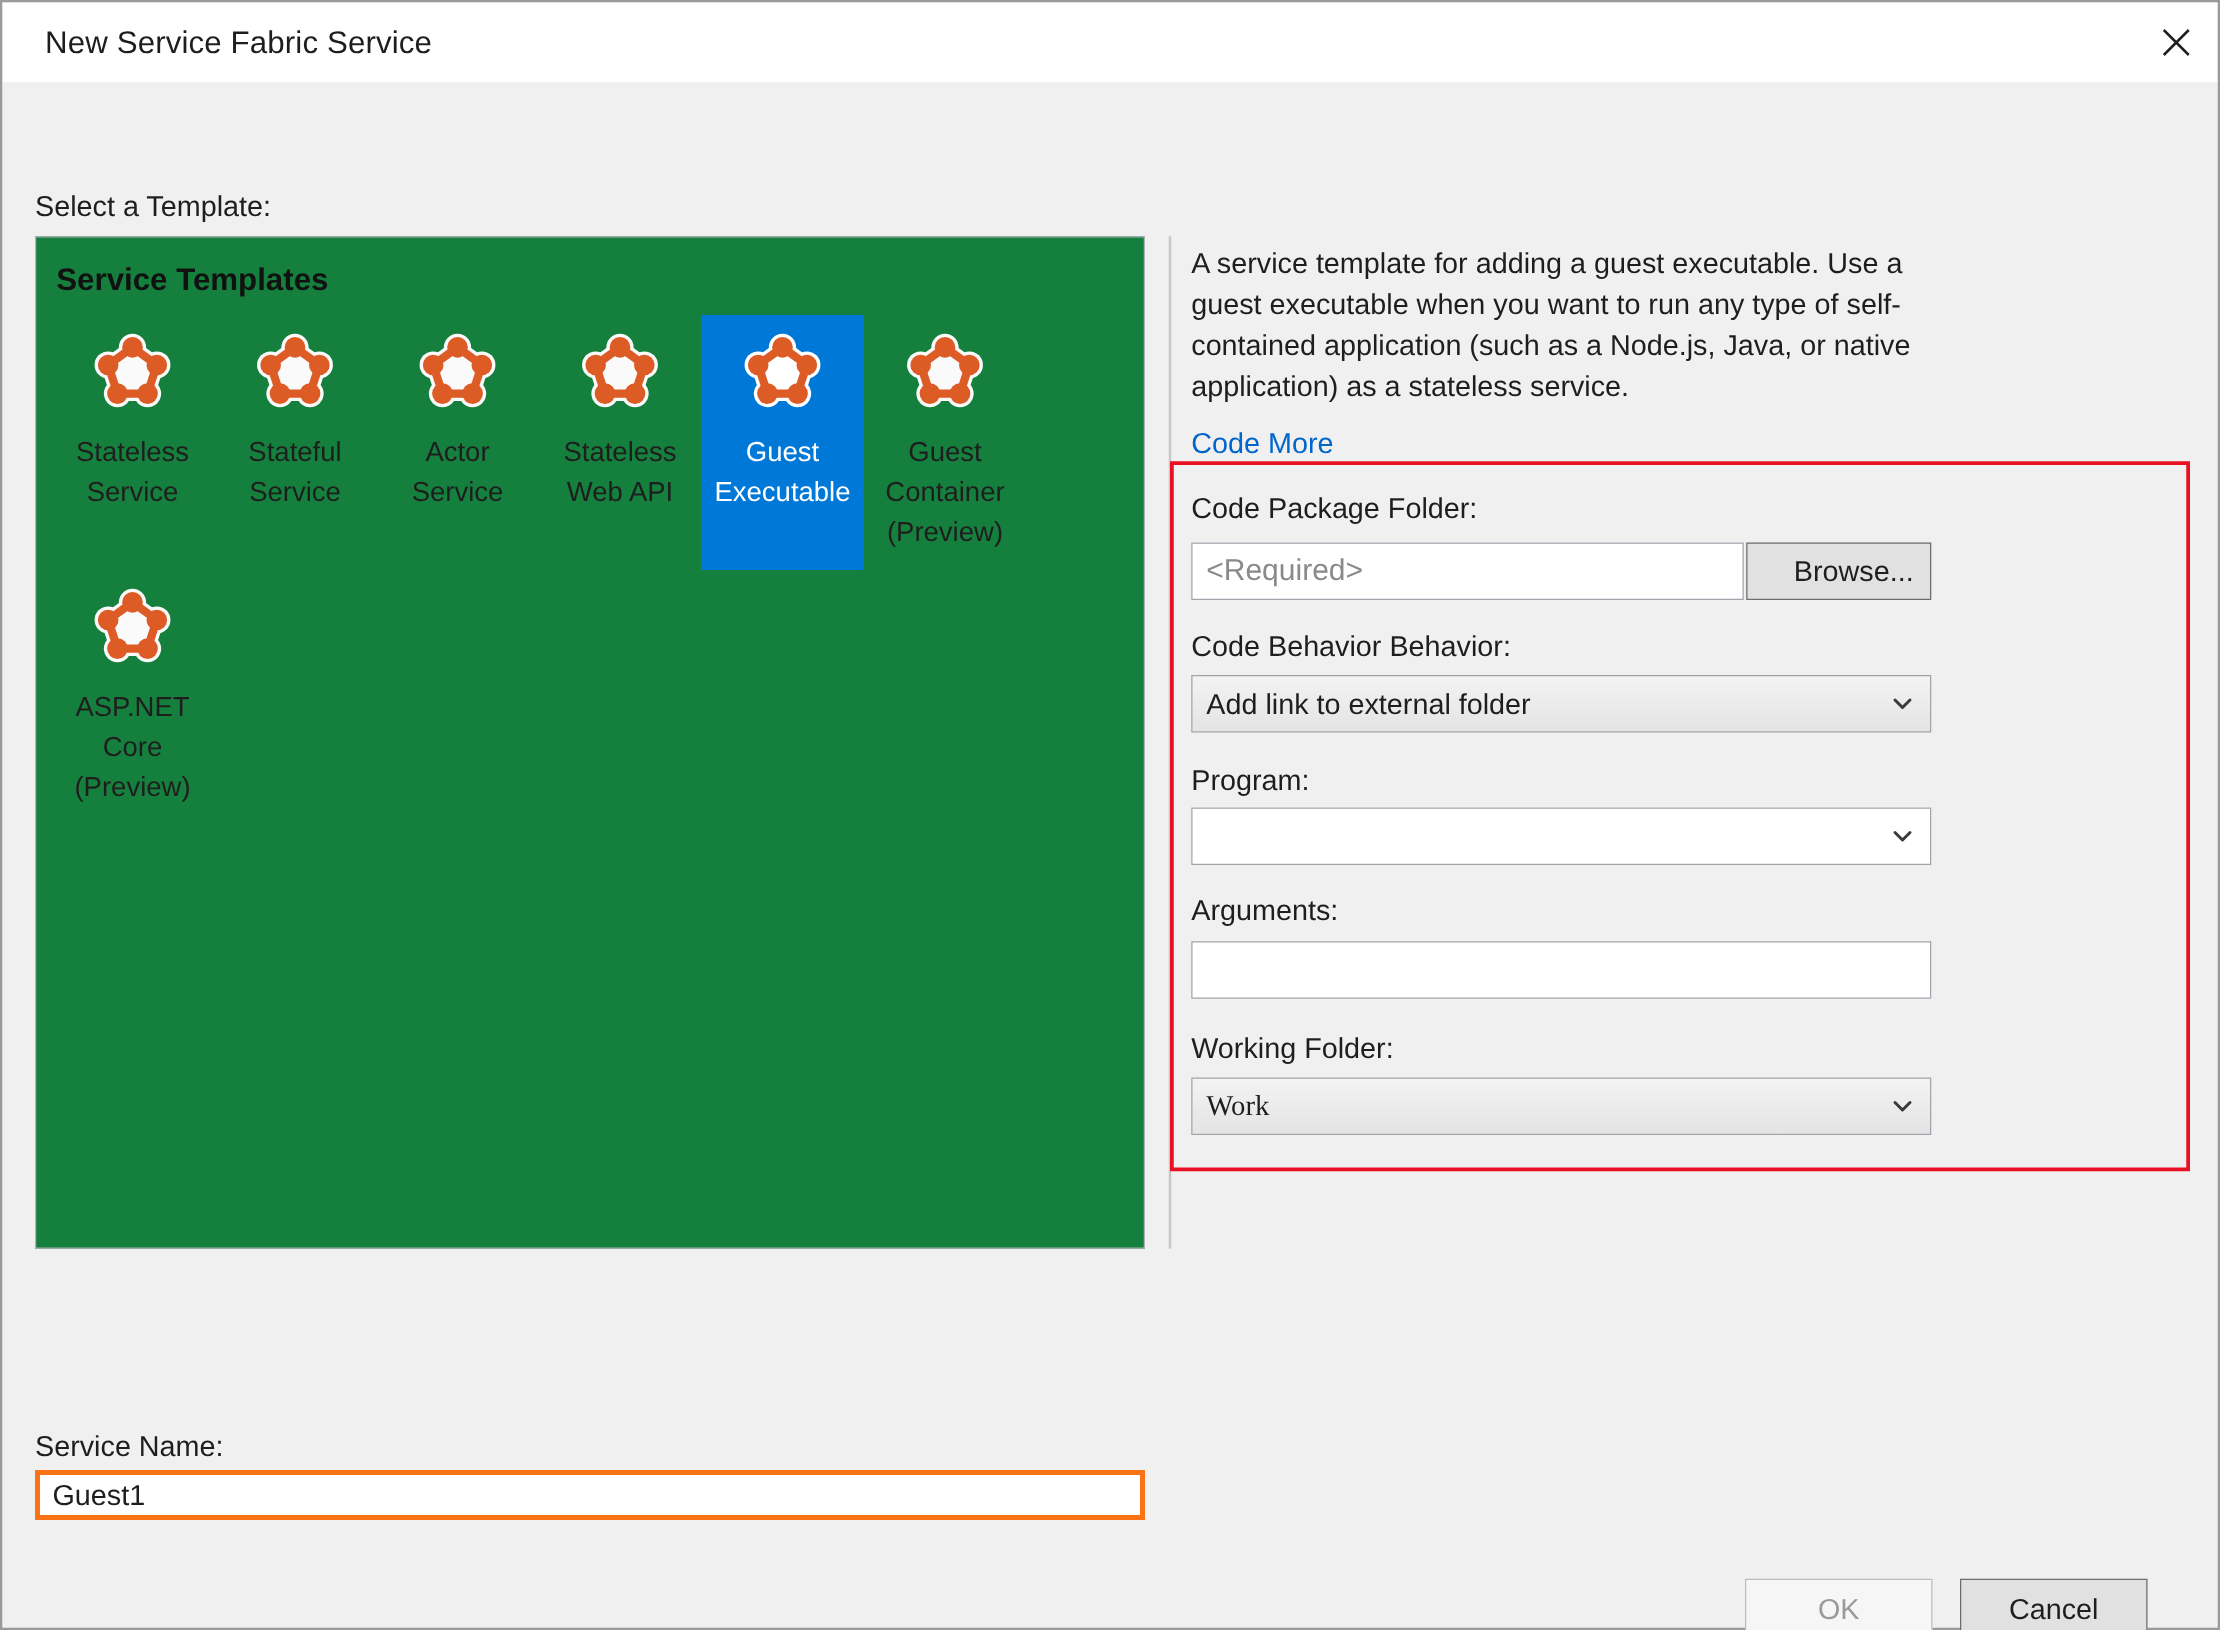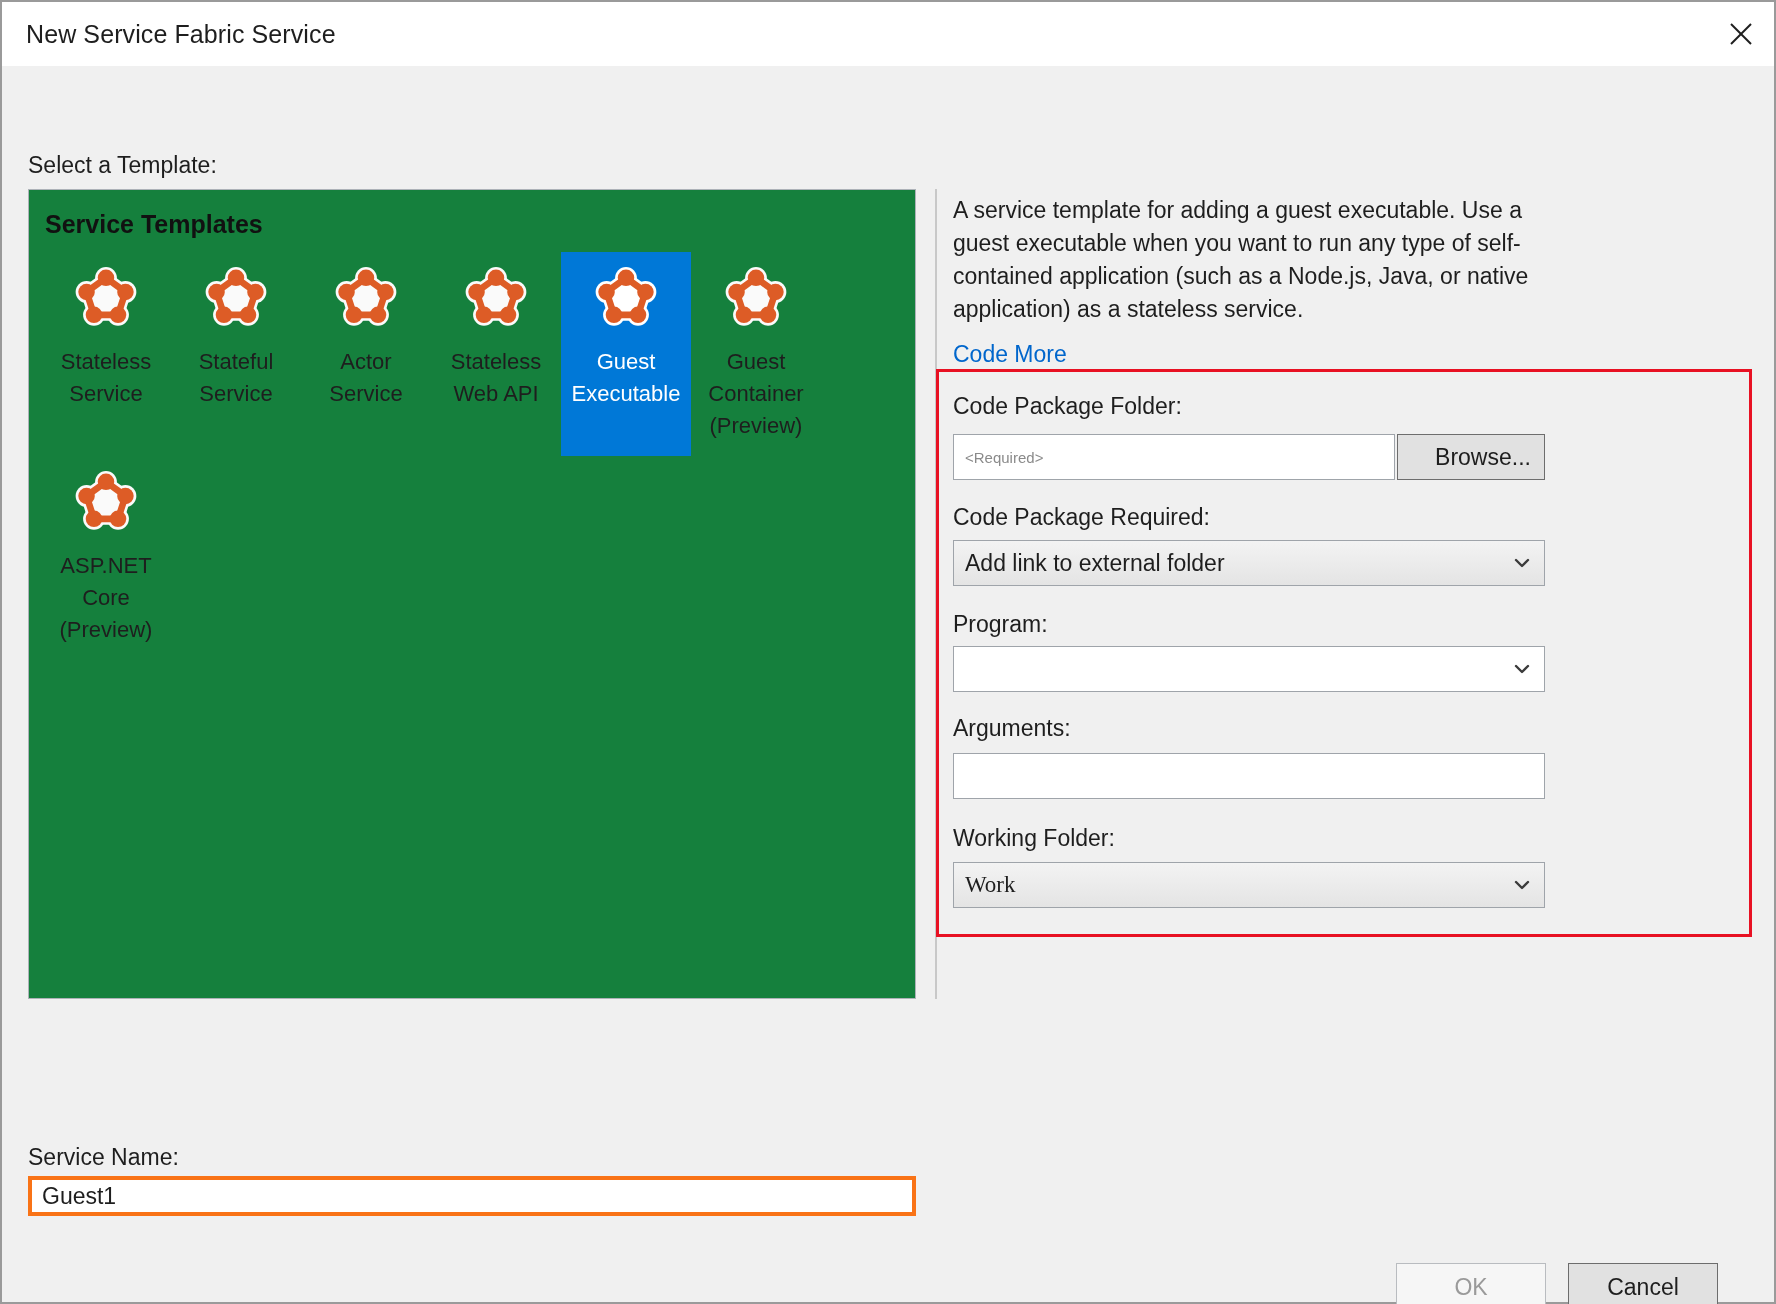--- a/index.html
+++ b/index.html
@@ -30,21 +30,21 @@
   }
 
   
   .titlebar {
     height: 64px;
     min-height: 64px;
     background: #ffffff;
     display: flex;
     align-items: center;
     justify-content: space-between;
-    padding: 0 0 0 24px;
+    padding: 0 0 0 34px;
     box-sizing: border-box;
   }
   .titlebar-title {
     font-size: 25px;
     color: #1e1e1e;
     letter-spacing: 0.1px;
     white-space: nowrap;
   }
   .close-btn {
     width: 66px;
@@ -195,21 +195,21 @@
     color: #1e1e1e;
     white-space: nowrap;
   }
   .txt {
     position: absolute;
     box-sizing: border-box;
     height: 46px;
     background: #ffffff;
     border: 1px solid #9fa4aa;
     font-family: "Liberation Sans", sans-serif;
-    font-size: 15px;
+    font-size: 24px;
     color: #1e1e1e;
     padding: 0 11px;
     outline: none;
   }
   .txt::placeholder { color: #8a8a8a; opacity: 1; }
 
   .combo {
     position: absolute;
     box-sizing: border-box;
     height: 46px;
@@ -496,21 +496,21 @@
     <div id="description">A service template for adding a guest executable. Use a guest executable when you want to run any type of self-contained application (such as a Node.js, Java, or native application) as a stateless service.</div>
     <a id="learn-more" href="#">Code More</a>
 
     <div id="highlight-box"></div>
 
     <div class="form-label" id="lbl-code-package-folder">Code Package Folder:</div>
     <input class="txt" id="code-package-folder-input" type="text" placeholder="&lt;Required&gt;" style="">
 
     <div class="btn normal" id="browse-button">Browse...</div>
 
-    <div class="form-label" id="lbl-code-package-behavior">Code Package Required:</div>
+    <div class="form-label" id="lbl-code-package-behavior">Code Behavior Behavior:</div>
     <div class="combo shaded" id="code-package-behavior-combo">
       <span class="combo-text">Add link to external folder</span>
       <span class="chev">
         <svg width="22" height="22" viewBox="0 0 22 22" aria-hidden="true">
           <polyline points="5,8 11,14 17,8" fill="none" stroke="#3b3b3b" stroke-width="2.4" stroke-linecap="round" stroke-linejoin="round"></polyline>
         </svg>
       </span>
     </div>
 
     <div class="form-label" id="lbl-program">Program:</div>

